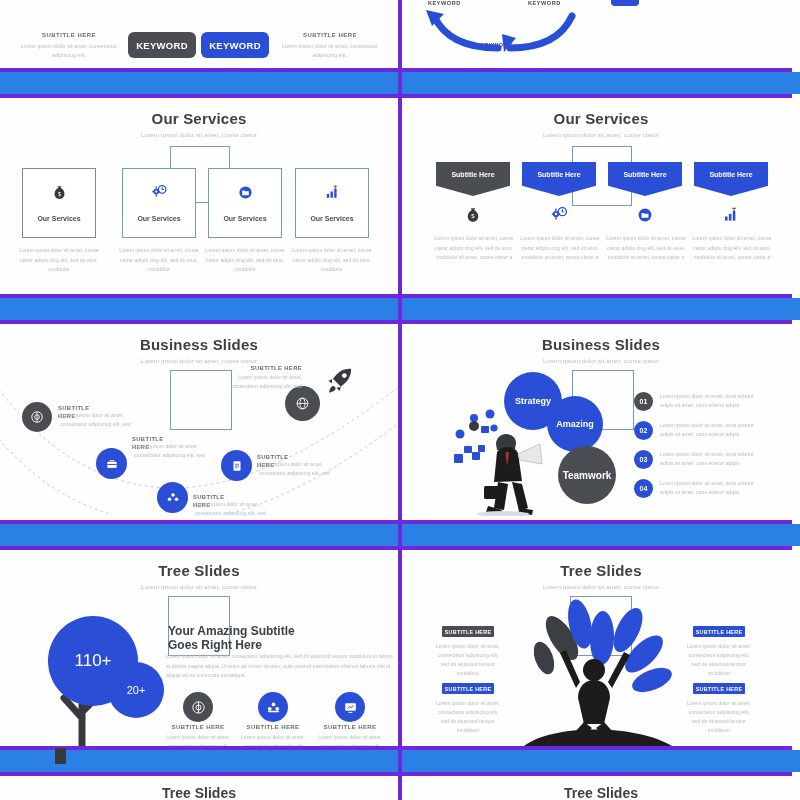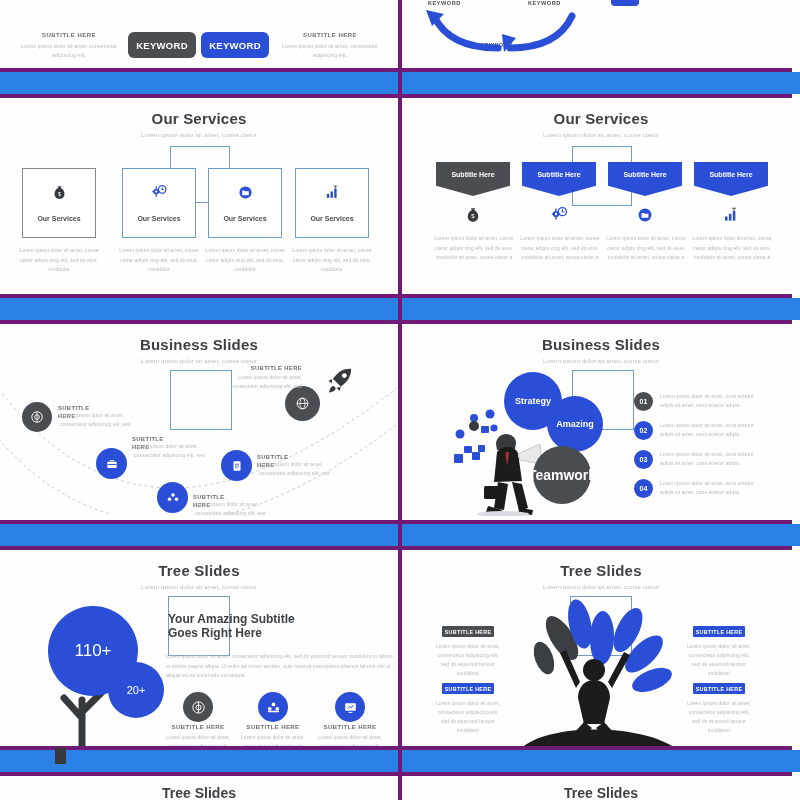--- a/index.html
+++ b/index.html
@@ -5,21 +5,21 @@
   * { box-sizing: border-box; margin: 0; padding: 0; }
   html, body {
     width: 800px; height: 800px;
     background: #ffffff;
     font-family: "Liberation Sans", sans-serif;
     overflow: hidden;
   }
   .grid {
     width: 792px; height: 800px;
     position: relative;
-    background: #701a75;
+    background: #6d28d9;
   }
   
   .panel {
     position: absolute;
     background: #fefefe;
     overflow: hidden;
   }
   .bluebar {
     position: absolute;
     background: #2a80e4;
@@ -113,21 +113,21 @@
   }
   .numcirc {
     position:absolute; width:19px; height:19px; border-radius:50%;
     color:#fff; font-size:7px; font-weight:bold;
     display:flex; align-items:center; justify-content:center;
   }
   .numtext { position:absolute; width:98px; font-size:5.2px; line-height:8.6px; color:#b9bcc2; text-align:left;}
 
   
   .bigcirc { position:absolute; border-radius:50%; display:flex; align-items:center; justify-content:center; color:#fff;}
-  .amazing { position:absolute; font-size:12px; font-weight:bold; color:#3d4045; line-height:15px; }
+  .amazing { position:absolute; font-size:12px; font-weight:bold; color:#3d4045; line-height:15px;margin-top:12px; }
   .amazing-body { position:absolute; width:228px; font-size:5.2px; line-height:9.5px; color:#b9bcc2; text-align:left;}
   .tIcon { position:absolute; width:30px; height:30px; border-radius:50%; display:flex; align-items:center; justify-content:center;}
   .tcap { position:absolute; width:80px; text-align:center; font-size:6px; font-weight:bold; color:#6a6d72; letter-spacing:.4px;}
   .tdesc{ position:absolute; width:84px; text-align:center; font-size:5.2px; line-height:9px; color:#b9bcc2;}
 
   .badge-lbl {
     position:absolute; width:52px; height:11px; border-radius:1px;
     display:flex; align-items:center; justify-content:center;
     color:#fff; font-size:5.4px; font-weight:bold; letter-spacing:.3px;
   }
@@ -368,21 +368,21 @@
       <path d="M62 74 l10 2 6 24 -9 3z" fill="#1c1c1c"></path>
       <path d="M38 98 l14 4 -2 5 -14 -3z" fill="#1c1c1c"></path>
       <path d="M70 100 l13 2 -1 5 -14 -2z" fill="#1c1c1c"></path>
       <rect x="34" y="78" width="17" height="13" rx="1.5" fill="#1c1c1c"></rect>
       <path d="M68 46 l22 -10 2 20 -22 -4z" fill="#e8e8e8" stroke="#c8c8c8" stroke-width="1"></path>
       <ellipse cx="53" cy="106" rx="26" ry="3" fill="#d9dde2"></ellipse>
     </svg>
 
     <div class="bubble" style="left:102px; top:48px; width:58px; height:58px; background:#2a4fd6; font-size:9px;">Strategy</div>
     <div class="bubble" style="left:145px; top:72px; width:56px; height:56px; background:#2a4fd6; font-size:9px;">Amazing</div>
-    <div class="bubble" style="left:131px; top:122px; width:58px; height:58px; background:#4a4d52; font-size:14px;">Teamwork</div>
+    <div class="bubble" style="left:156px; top:122px; width:58px; height:58px; background:#4a4d52; font-size:10px;">Teamwork</div>
 
     <div class="numcirc" style="left:232px; top:68px; background:#4a4d52;">01</div>
     <div class="numtext" style="left:258px; top:68px;">Lorem ipsum dolor sit amet, cons ectetur adipis sit amet, cons ectetur adipis</div>
     <div class="numcirc" style="left:232px; top:97px; background:#2a4fd6;">02</div>
     <div class="numtext" style="left:258px; top:97px;">Lorem ipsum dolor sit amet, cons ectetur adipis sit amet, cons ectetur adipis</div>
     <div class="numcirc" style="left:232px; top:126px; background:#2a4fd6;">03</div>
     <div class="numtext" style="left:258px; top:126px;">Lorem ipsum dolor sit amet, cons ectetur adipis sit amet, cons ectetur adipis</div>
     <div class="numcirc" style="left:232px; top:155px; background:#2a4fd6;">04</div>
     <div class="numtext" style="left:258px; top:155px;">Lorem ipsum dolor sit amet, cons ectetur adipis sit amet, cons ectetur adipis</div>
   </div>
@@ -390,21 +390,21 @@
   <div class="bluebar" style="left:0; top:524px; width:398px; height:22px;"></div>
   <div class="bluebar" style="left:402px; top:524px; width:398px; height:22px;"></div>
 
   <div class="panel" style="left:0; top:550px; width:398px; height:196px;">
     <div class="title" style="margin-top:12px;">Tree Slides</div>
     <div class="subtitle">Lorem ipsum dolor sit amet, conse ctetur</div>
 
     <svg style="position:absolute;left:52px;top:110px;" width="70" height="110">
       <path d="M30 108 L30 40 M30 58 L12 38 M30 52 L50 32" stroke="#36393e" stroke-width="7" fill="none" stroke-linecap="round"></path>
     </svg>
-    <div class="bigcirc" style="left:48px; top:56px; width:90px; height:90px; background:#2a4fd6; font-size:17px;">110+</div>
+    <div class="bigcirc" style="left:48px; top:66px; width:90px; height:90px; background:#2a4fd6; font-size:17px;">110+</div>
     <div class="bigcirc" style="left:108px; top:112px; width:56px; height:56px; background:#2a4fd6; font-size:11px;">20+</div>
 
     <div class="ph-box" style="left:168px; top:46px; width:62px; height:60px;"></div>
     <div class="amazing" style="left:168px; top:62px;">Your Amazing Subtitle</div>
     <div class="amazing" style="left:168px; top:76px;">Goes Right Here</div>
     <div class="amazing-body" style="left:166px; top:102px;">Lorem ipsum dolor sit amet, consectetur adipiscing elit, sed do eiusmod tempor incididunt ut labore et dolore magna aliqua. Ut enim ad minim veniam, quis nostrud exercitation ullamco laboris nisi ut aliquip ex ea commodo consequat.</div>
 
     <div class="tIcon" style="left:183px; top:142px; background:#4a4d52;">
       <svg width="15" height="15" viewBox="0 0 24 24">
         <circle cx="12" cy="12" r="9" fill="none" stroke="#fff" stroke-width="1.6"></circle>

